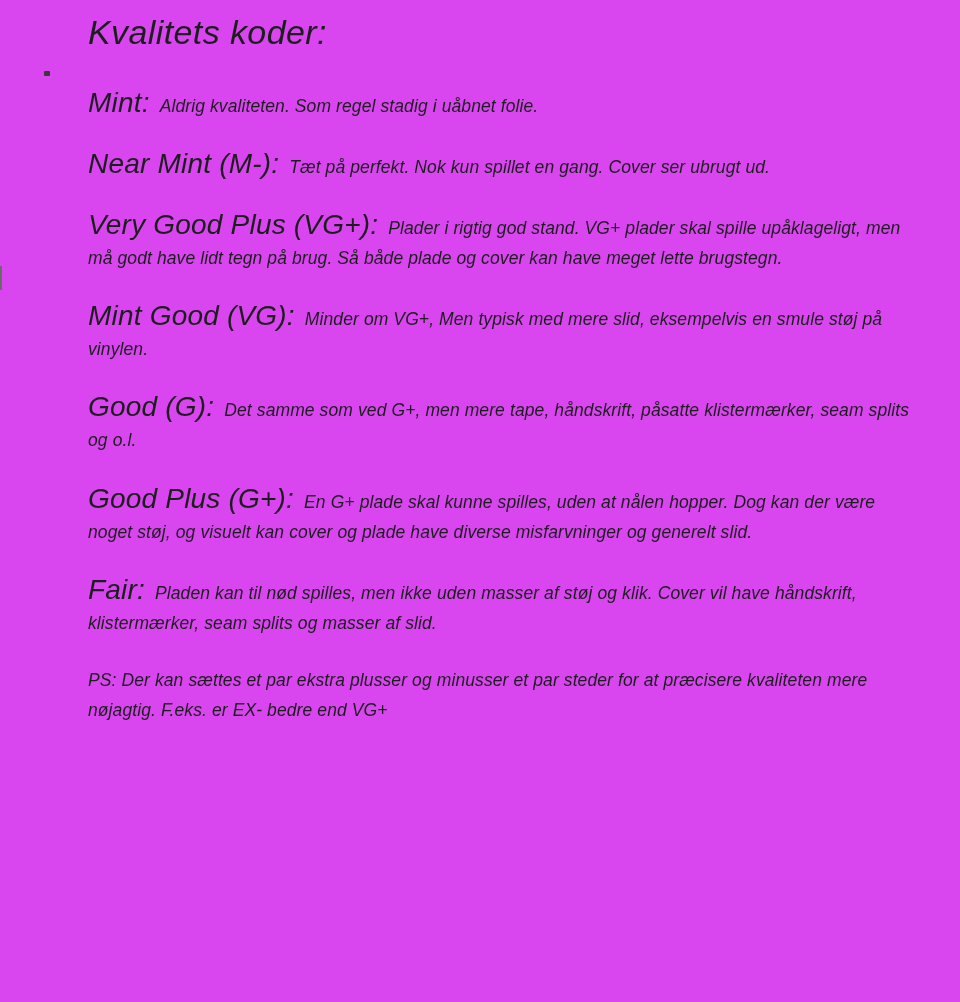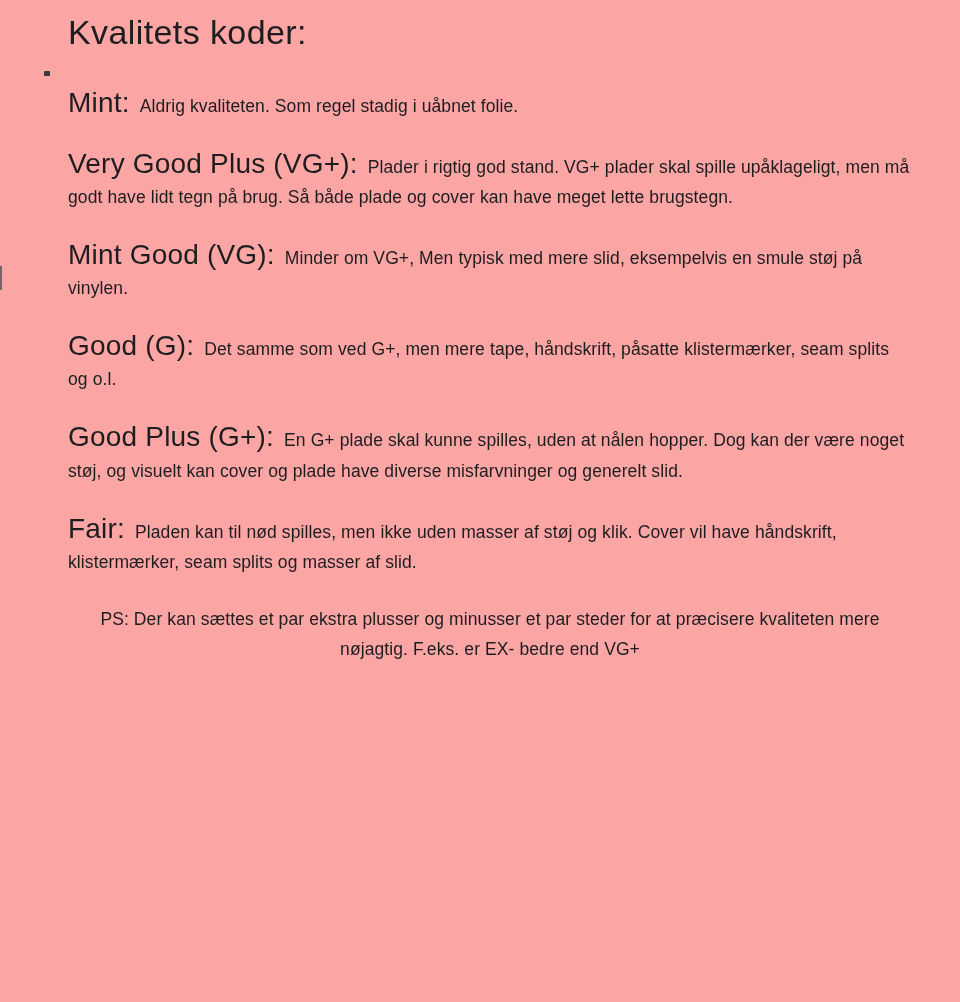--- a/index.html
+++ b/index.html
@@ -12,23 +12,24 @@
     height: 1002px;
     font-family: "Liberation Sans", sans-serif;
     color: #1d1d1f;
     -webkit-font-smoothing: antialiased;
   }
   .page {
     position: relative;
     width: 960px;
     height: 1002px;
     box-sizing: border-box;
-    padding: 12px 48px 0 68px;
+    padding: 12px 48px 0 88px;
     overflow: hidden;
-    background: #fca5a5;
+    background: #d946ef;
+    font-style: italic;
   }
   .doc-title {
     font-size: 34px;
     font-weight: 400;
     letter-spacing: 0.4px;
     margin: 0 0 34px 0;
     line-height: 1.2;
   }
   .entry {
     margin: 0 0 27px 0;
@@ -43,21 +44,20 @@
     margin-right: 10px;
     line-height: 1.15;
     vertical-align: baseline;
     white-space: nowrap;
   }
   .ps-note {
     margin: 2px 0 0 0;
     font-size: 17.5px;
     line-height: 1.72;
     letter-spacing: 0.1px;
-    text-align: center;
   }
   
   .artifact-dot {
     position: absolute;
     left: 44px;
     top: 71px;
     width: 6px;
     height: 5px;
     background: #3a3a3a;
     border-radius: 1px;
@@ -78,20 +78,23 @@
 
   <div class="artifact-dot"></div>
   <div class="artifact-edge-mark"></div>
 
   <h1 class="doc-title">Kvalitets koder:</h1>
 
   <p class="entry">
     <span class="grade">Mint:</span><span>Aldrig kvaliteten. Som regel stadig i uåbnet folie.</span>
   </p>
 
+  <p class="entry">
+    <span class="grade">Near Mint (M-):</span><span>Tæt på perfekt. Nok kun spillet en gang. Cover ser ubrugt ud.</span>
+  </p>
 
 
   <p class="entry">
     <span class="grade">Very Good Plus (VG+):</span><span>Plader i rigtig god stand. VG+ plader skal spille upåklageligt, men må godt have lidt tegn på brug. Så både plade og cover kan have meget lette brugstegn.</span>
   </p>
 
   <p class="entry">
     <span class="grade">Mint Good (VG):</span><span>Minder om VG+, Men typisk med mere slid, eksempelvis en smule støj på vinylen.</span>
   </p>
 

